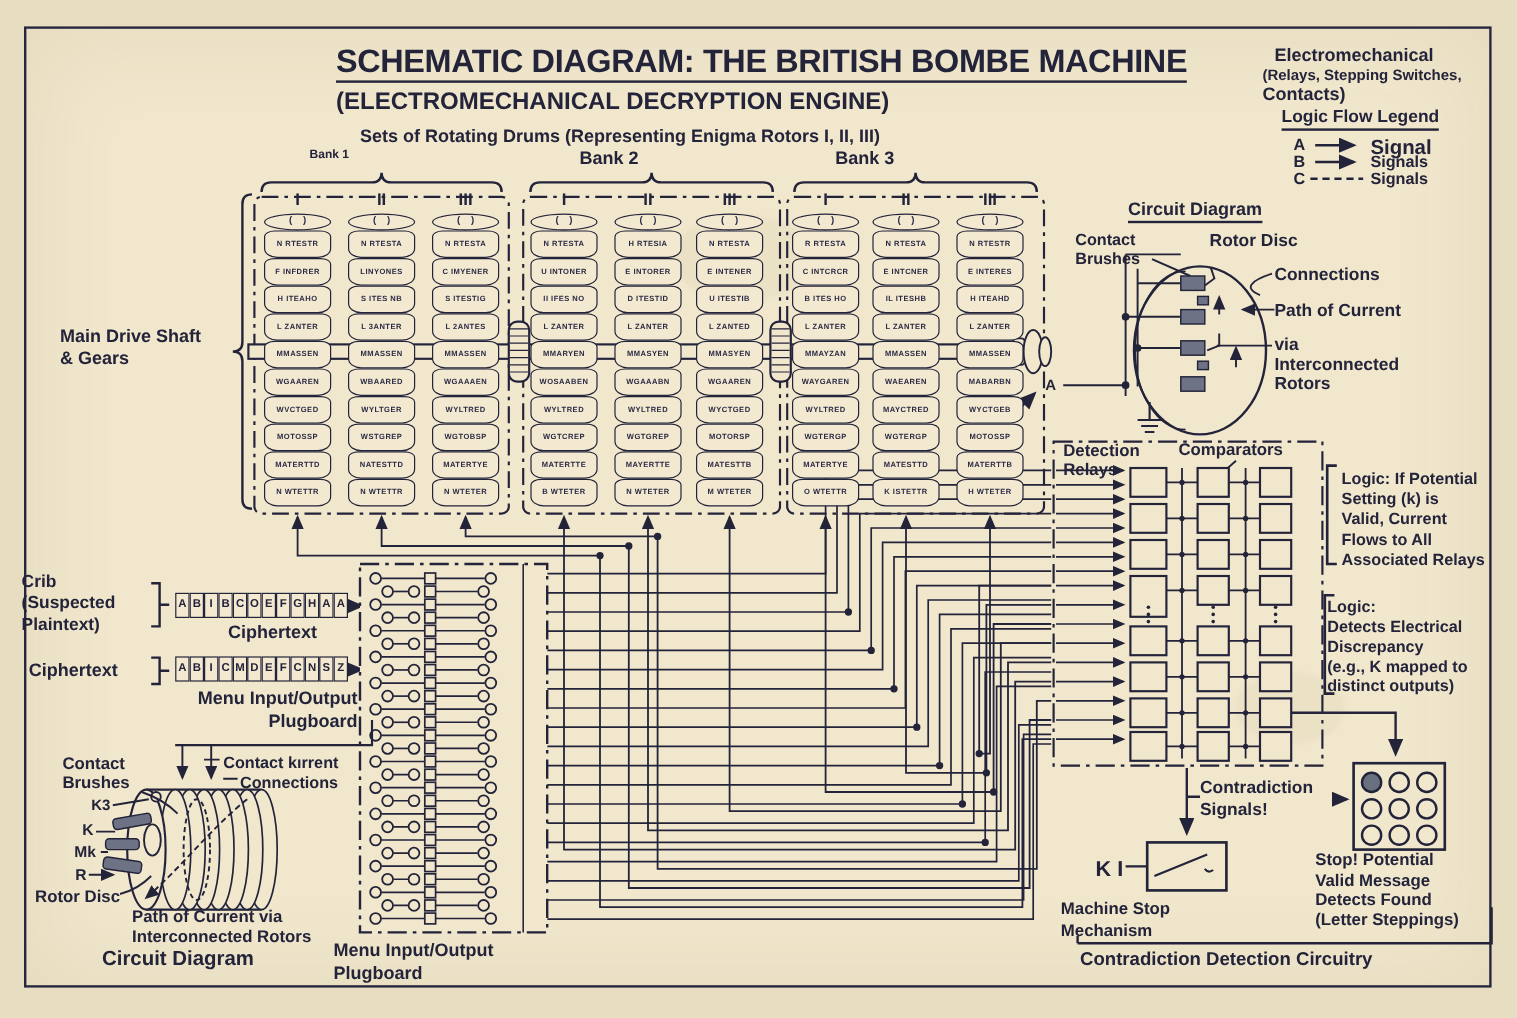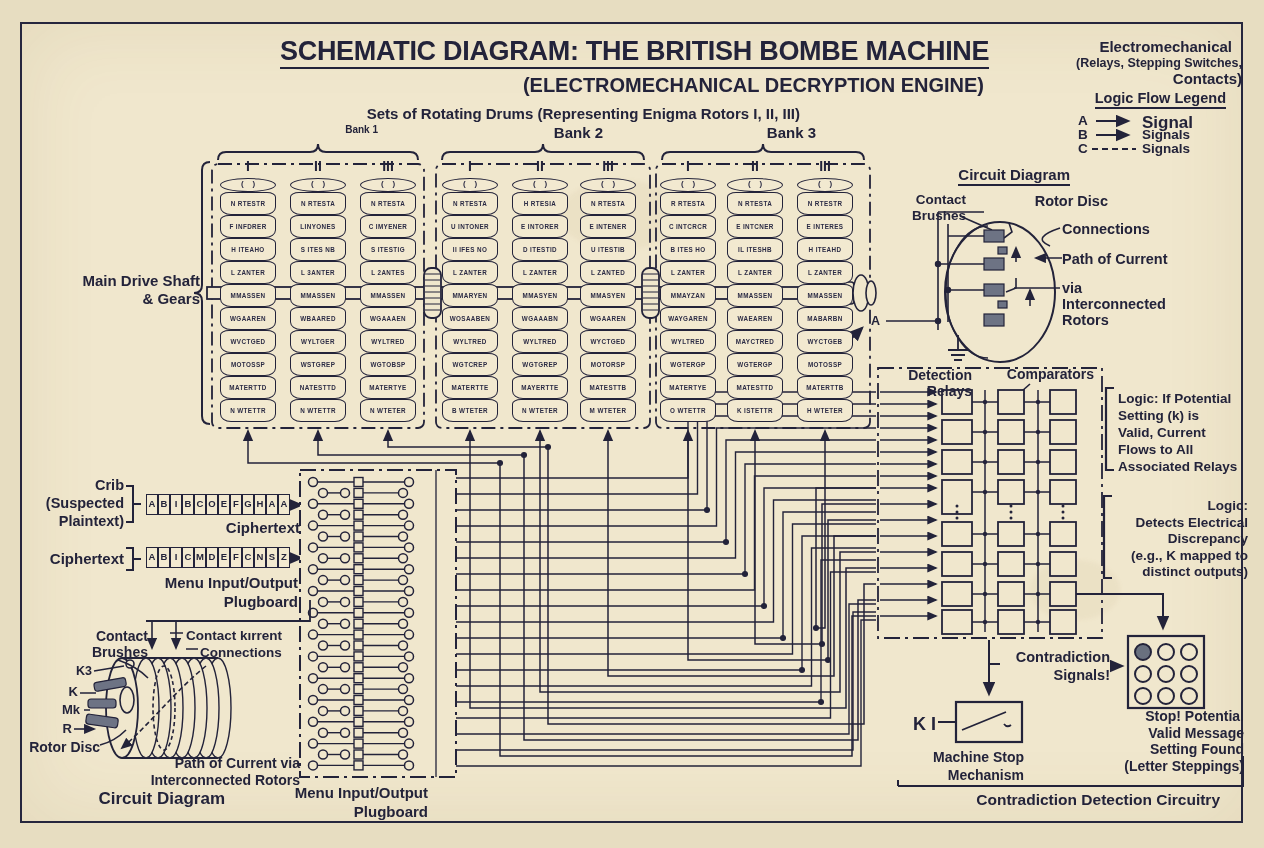--- a/index.html
+++ b/index.html
@@ -4,21 +4,21 @@
 <style>
   html,body{margin:0;padding:0}
   body{width:1264px;height:848px;position:relative;background:#e7ddc1;
        font-family:"Liberation Sans",sans-serif;color:#23233a;overflow:hidden}
   .frame{position:absolute;left:20px;top:22px;width:1219px;height:797px;
          border:2.5px solid #26263e;background:#f0e7cd;
          box-shadow:inset 0 0 80px rgba(130,95,40,.10)}
   .stain{position:absolute;border-radius:50%;background:rgba(150,110,50,.05);filter:blur(2px)}
   svg{position:absolute;left:0;top:0}
   .lb{position:absolute;font-weight:bold;color:#23233a;line-height:1.14;white-space:nowrap}
-  .c{text-align:right}.rr{text-align:right}
+  .c{text-align:left}.rr{text-align:right}
   .ul span{border-bottom:2.5px solid #23233a;padding-bottom:1px}
   .ul2 span{border-bottom:2px solid #23233a;padding-bottom:1px}
   .cell{position:absolute;border:1.6px solid #23233a;background:#f2e9d0;
         font-weight:bold;text-align:center;box-sizing:border-box}
   .seg{position:absolute;border:1.6px solid #23233a;background:#f2e9d0;
        border-radius:9px 9px 11px 11px / 5px 5px 8px 8px;box-sizing:border-box;
        font-weight:bold;font-size:6.3px;letter-spacing:.4px;text-align:center;
        line-height:21px;overflow:hidden;color:#2a2a44}
   .cap{position:absolute;border:1.6px solid #23233a;background:#f2e9d0;border-radius:50%;
        box-sizing:border-box;font-size:8px;font-weight:bold;text-align:center;line-height:9px;color:#2a2a44}
@@ -528,21 +528,21 @@
 </div>
 
 <div class="lb c" style="left:1000px;top:648px;width:110px;font-size:14.5px;line-height:18px">
   <span style="display:block">Contradiction</span>
   <span style="display:block">Signals!</span>
 </div>
 <div class="lb rr" style="left:910px;top:714px;width:26px;font-size:18px">K I</div>
 <div class="lb c" style="left:1096px;top:708px;width:148px;font-size:14px;line-height:16.5px">
   <span style="display:block">Stop! Potential</span>
   <span style="display:block">Valid Message</span>
-  <span style="display:block">Setting Found</span>
+  <span style="display:block">Detects Found</span>
   <span style="display:block">(Letter Steppings)</span>
 </div>
 <div class="lb c" style="left:884px;top:748px;width:140px;font-size:14px;line-height:18px">
   <span style="display:block">Machine Stop</span>
   <span style="display:block">Mechanism</span>
 </div>
 <div class="lb c" style="left:900px;top:791px;width:320px;font-size:15.5px">Contradiction Detection Circuitry</div>
 
 <div class="lb c" style="left:52px;top:628px;width:96px;font-size:14px;line-height:16px">
   <span style="display:block">Contact</span>

